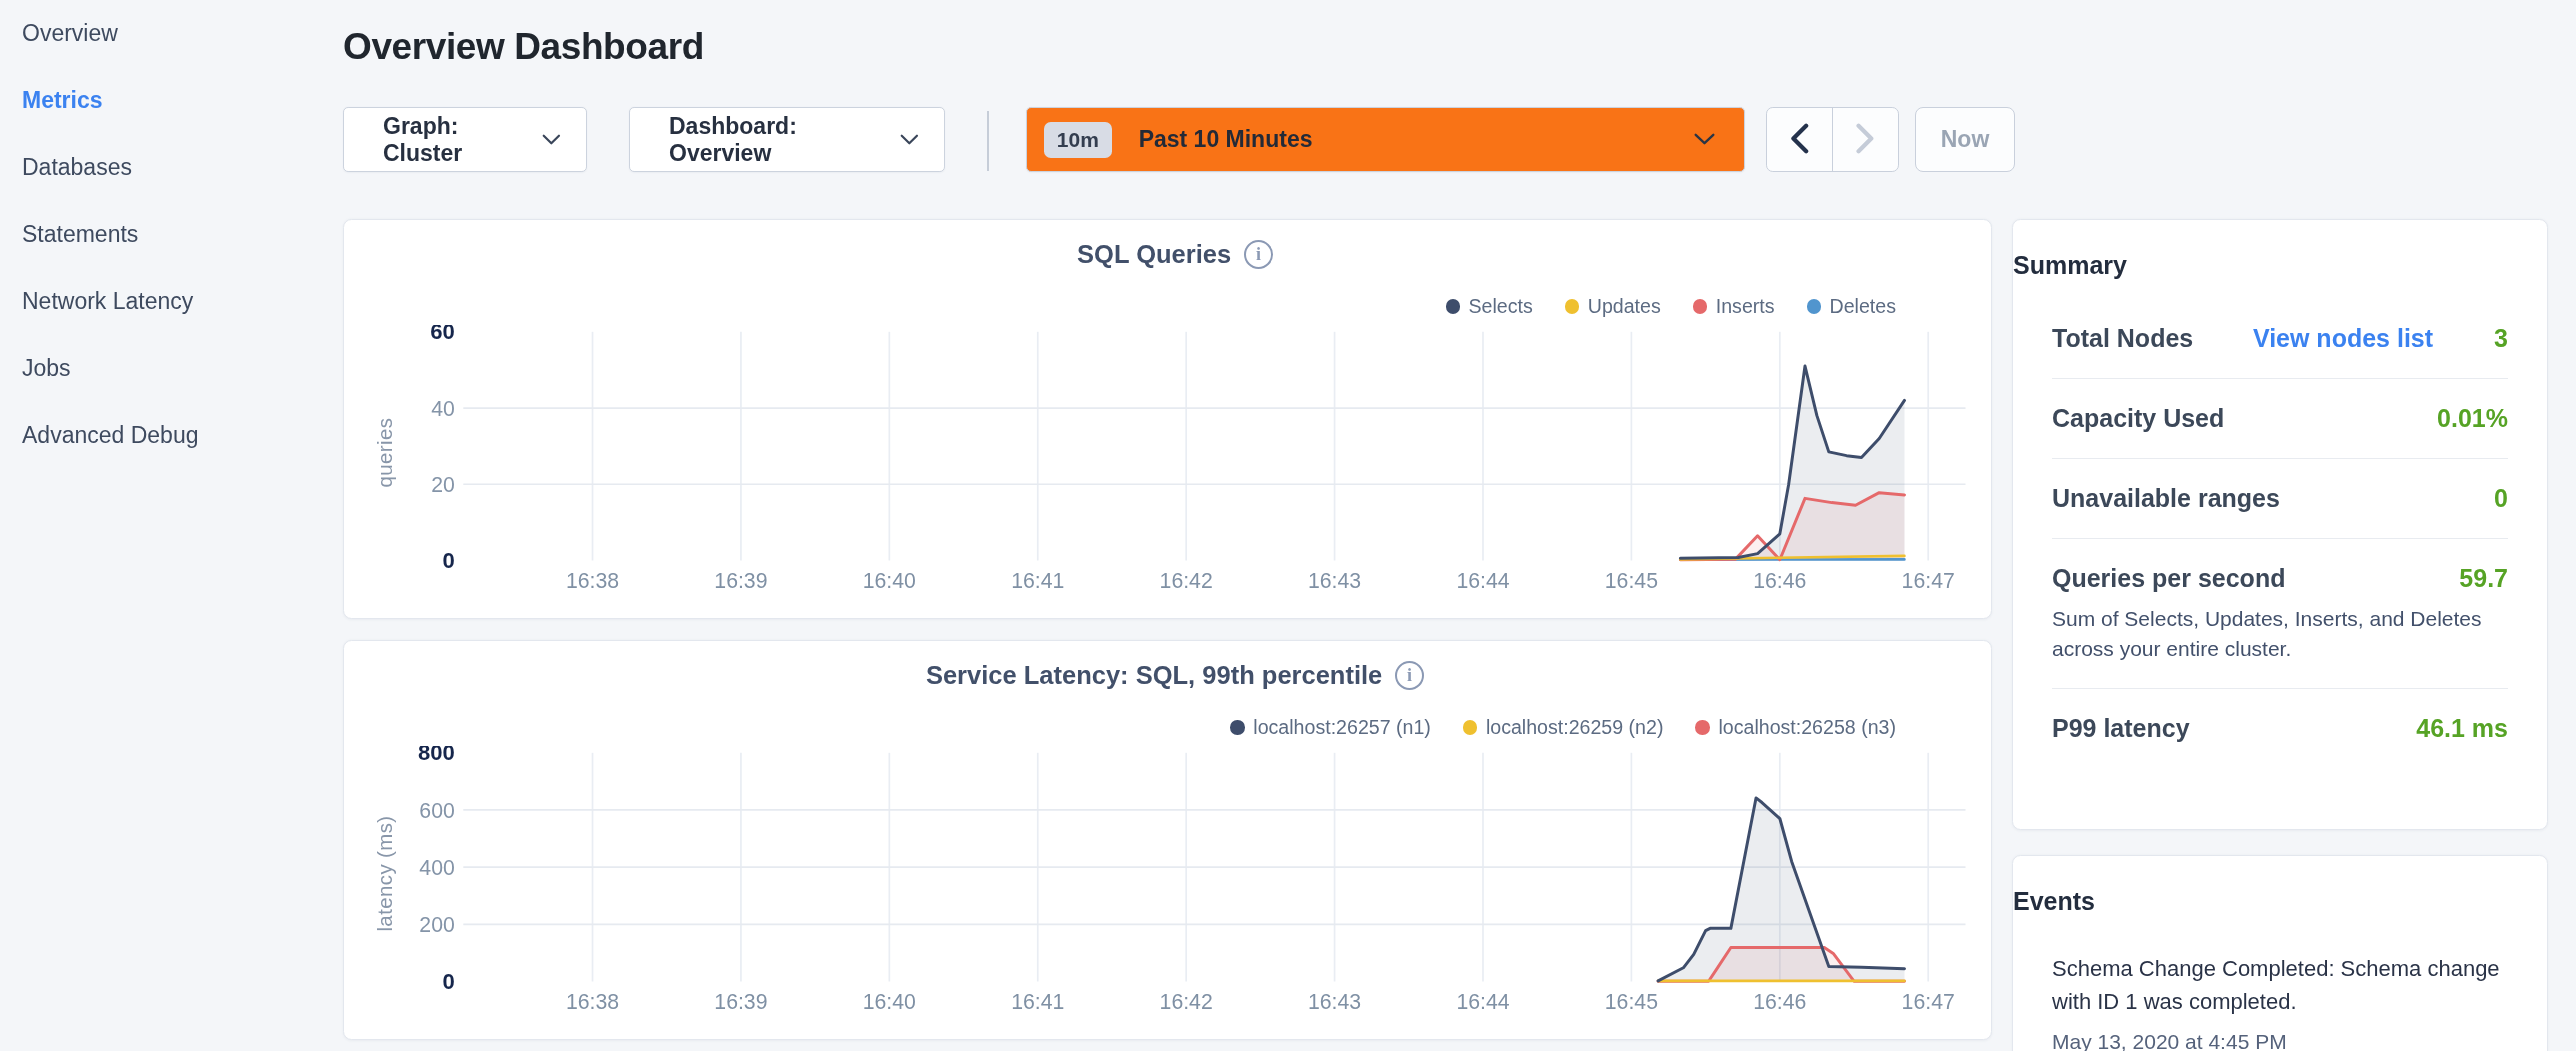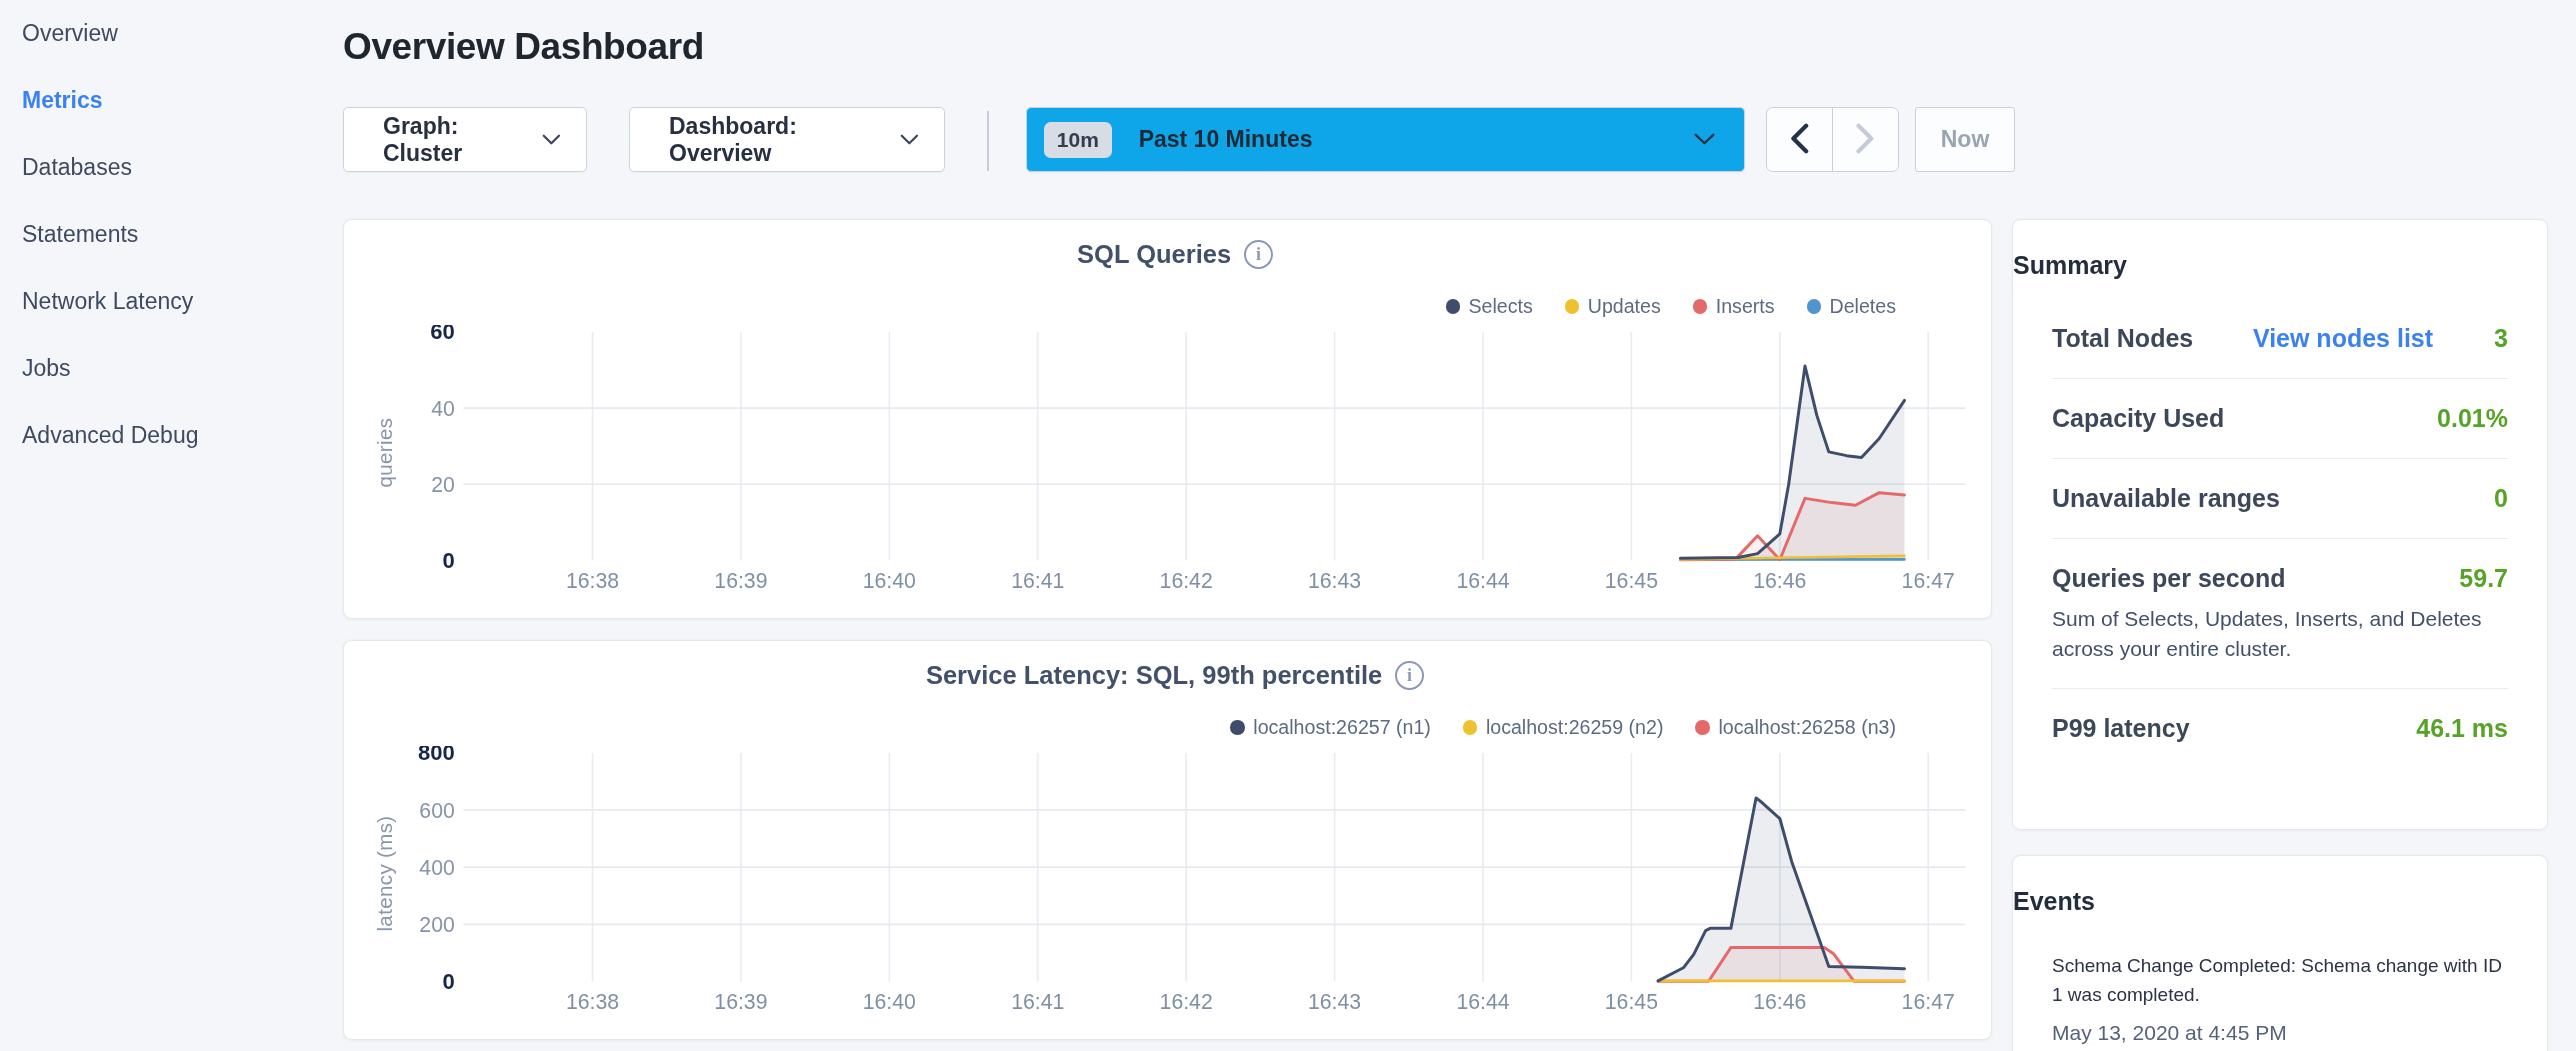--- a/index.html
+++ b/index.html
@@ -33,38 +33,38 @@
     background:#fff; border:1.3px solid #ccd3de; border-radius:5.1px;
     display:flex; align-items:center; padding:0 25.5px 0 39px;
     font-size:23px; font-weight:600; color:#273040; cursor:pointer;
     box-shadow:0 0.9px 1.7px rgba(60,80,110,.05);
   }
   #graph-select   { left:343px; width:244px; }
   #dash-select    { left:629px; width:316px; }
   .selbox .chev { margin-left:auto; padding-left:15.3px; display:flex; }
   #ctl-divider { left:987px; top:111px; height:60px; width:1.7px; background:#c6cdd8; position:absolute; }
   #time-picker {
-    left:1026px; width:719px; background:#0ea5e9; border:1.3px solid #ccd3de;
+    left:1026px; width:719px; background:#f97316; border:1.3px solid #ccd3de;
     border-radius:5.1px; display:flex; align-items:center; padding:0 29px 0 17px;
     cursor:pointer; box-shadow:0 0.9px 1.7px rgba(60,80,110,.05);
   }
   #time-badge {
     background:#d8dce5; border-radius:6.8px; padding:6px 12.8px;
     font-size:21px; font-weight:700; color:#333d4f;
   }
   #time-label { margin-left:27px; font-size:23px; font-weight:700; color:#232a37; }
   #time-picker .chev { margin-left:auto; display:flex; }
   #range-btns {
     left:1766px; width:133px; border:1.3px solid #c9d0dc; border-radius:6.8px;
     background:#fcfdfe; display:flex; overflow:hidden;
   }
   .range-btn { flex:1; display:flex; align-items:center; justify-content:center; cursor:pointer; }
   #range-prev { border-right:1.3px solid #c9d0dc; }
   #now-btn {
-    left:1915px; width:100px; border:1.3px solid #c9d0dc; border-radius:3px;
+    left:1915px; width:100px; border:1.3px solid #c9d0dc; border-radius:8px;
     background:#fcfdfe; display:flex; align-items:center; justify-content:center;
     font-size:23px; font-weight:700; color:#9aa5b4; cursor:pointer;
   }
 
   
   .card {
     position:absolute; background:#fff; border:0.9px solid #e3e7ee; border-radius:8.5px;
     box-shadow:0 0.9px 2.6px rgba(56,76,105,.06);
   }
   #card-sql { left:343px; top:219px;  width:1649px; height:400px; }
@@ -106,21 +106,21 @@
   .srow { padding:25px 0; border-top:0.9px solid #e8ebf0; }
   .srow:first-child { border-top:none; }
   .srow-main { display:flex; align-items:baseline;gap:41px; }
   .srow-label { font-size:25px; font-weight:700; color:#3c4859; }
   .srow-link { margin-left:18.7px; font-size:25px; font-weight:600; color:#3b82f0; cursor:pointer; }
   .srow-value { margin-left:auto; font-size:25px; font-weight:700; color:#56a325; }
   .srow-desc { margin-top:11px; font-size:21px; line-height:1.42; color:#42506b; padding-right:17px; }
 
   
   #events-list { margin:25.5px 39px 0 39px; }
-  .event-item .event-text { font-size:19px; line-height:1.5; color:#2a3347;margin-top:36px; }
+  .event-item .event-text { font-size:22px; line-height:1.5; color:#2a3347;margin-top:36px; }
   .event-item .event-ts { margin-top:12px; font-size:21px; color:#55627b; }
 </style>
 </head>
 <body>
 
 <div id="app">
 
   <nav id="sidebar">
     <ul>
         <li>

